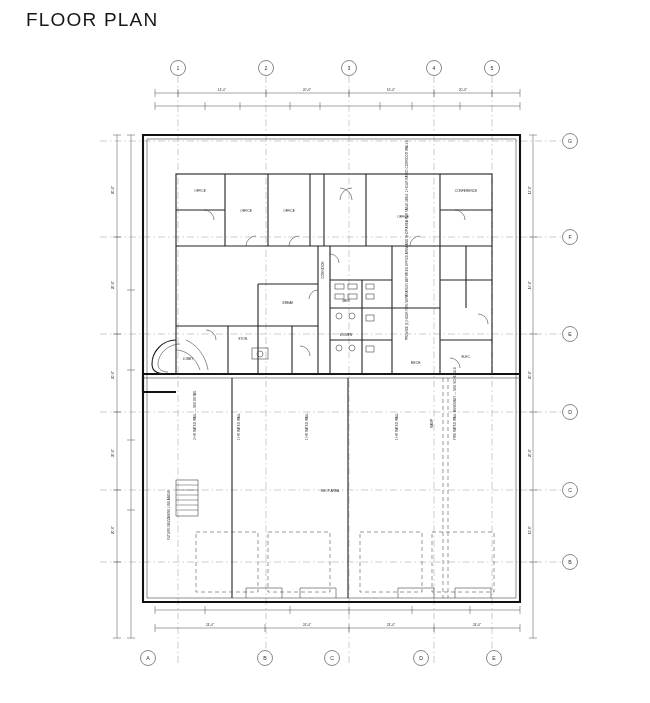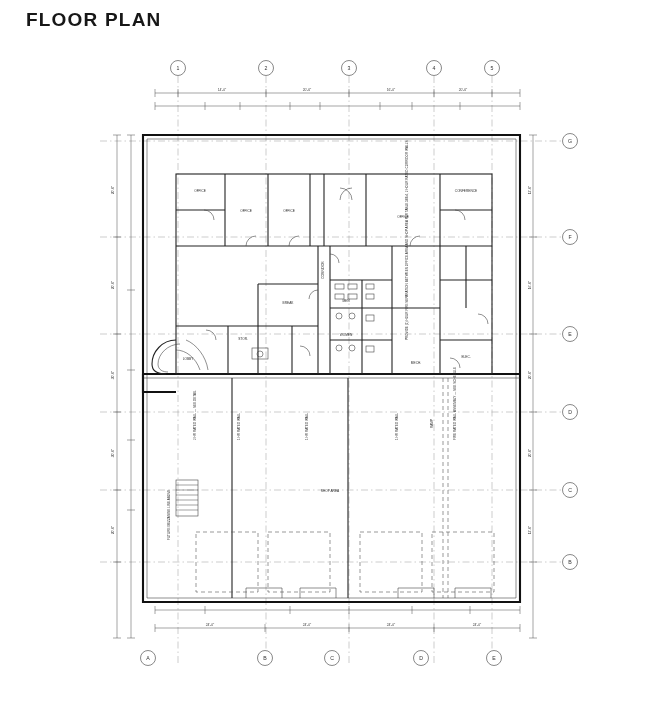--- a/index.html
+++ b/index.html
@@ -14,21 +14,21 @@
     color: #1a1a1a;
     overflow: hidden;
     position: relative;
   }
   #page-title {
     position: absolute;
     left: 26px;
     top: 9px;
     font-size: 19px;
     letter-spacing: 1.2px;
-    font-weight: 700;
+    font-weight: 400;
     color: #171717;
   }
   #plan-area {
     position: absolute;
     left: 0;
     top: 40px;
     width: 650px;
     height: 663px;
   }
   svg {

